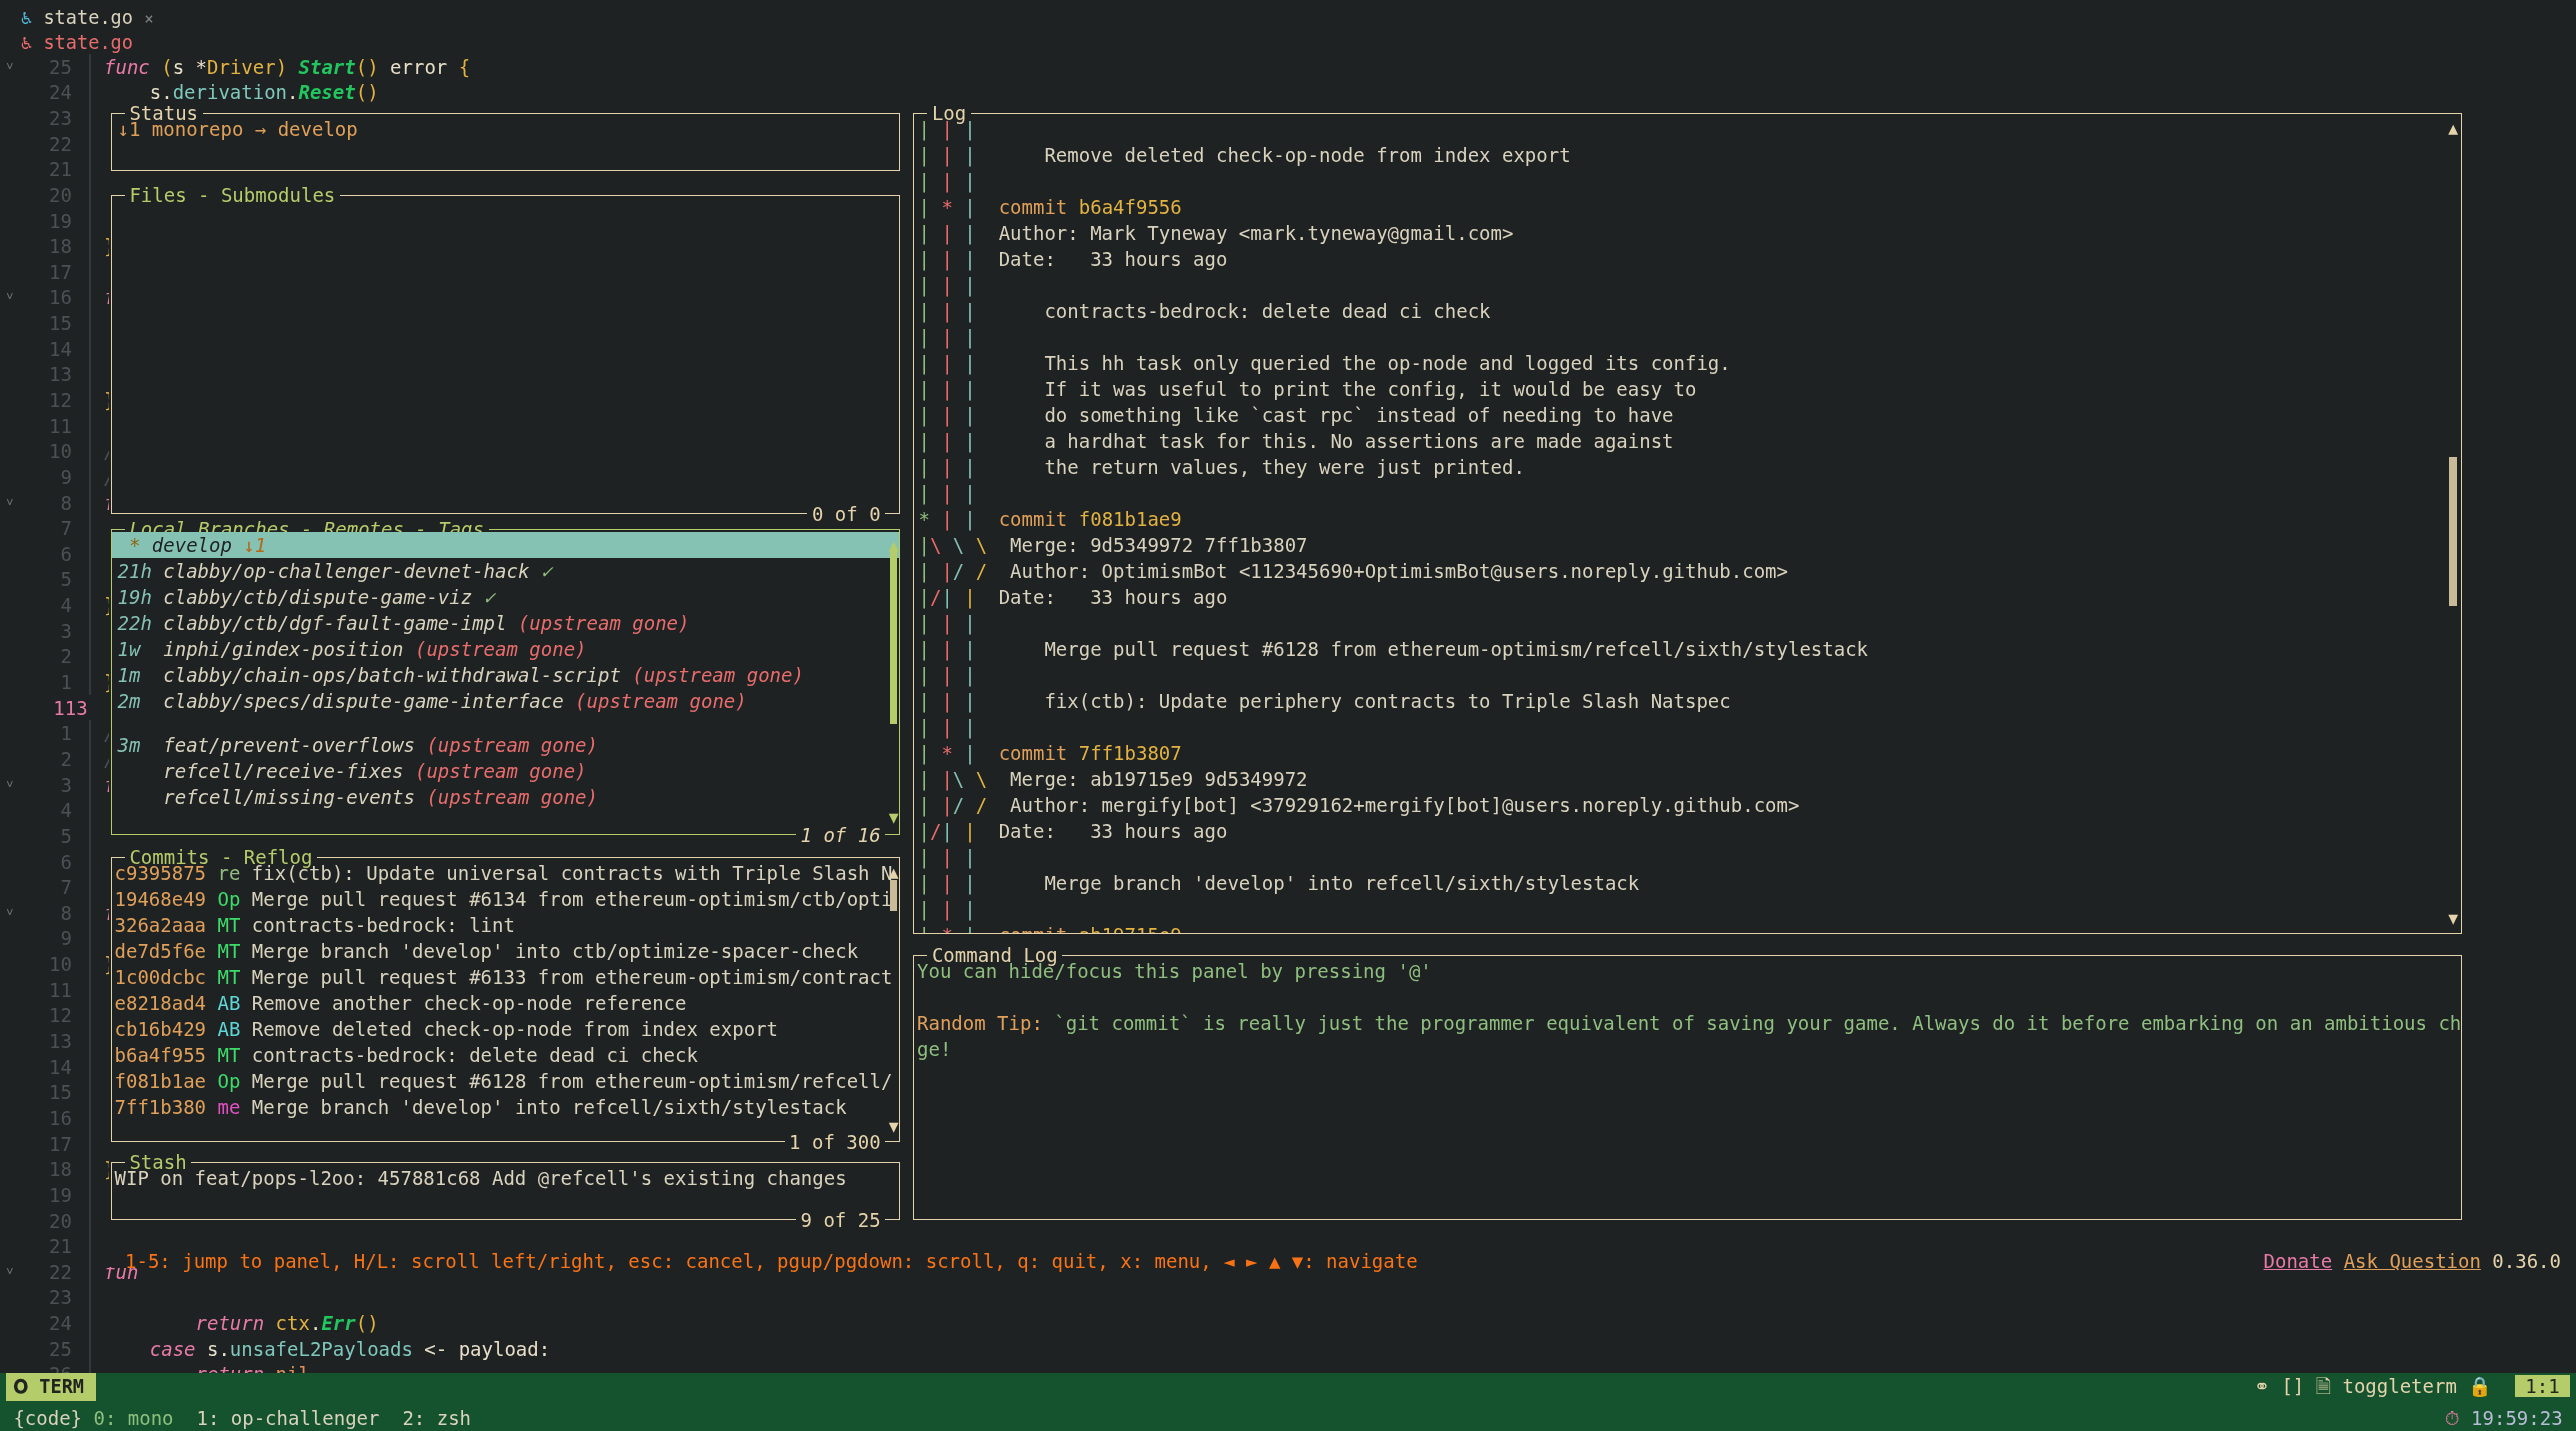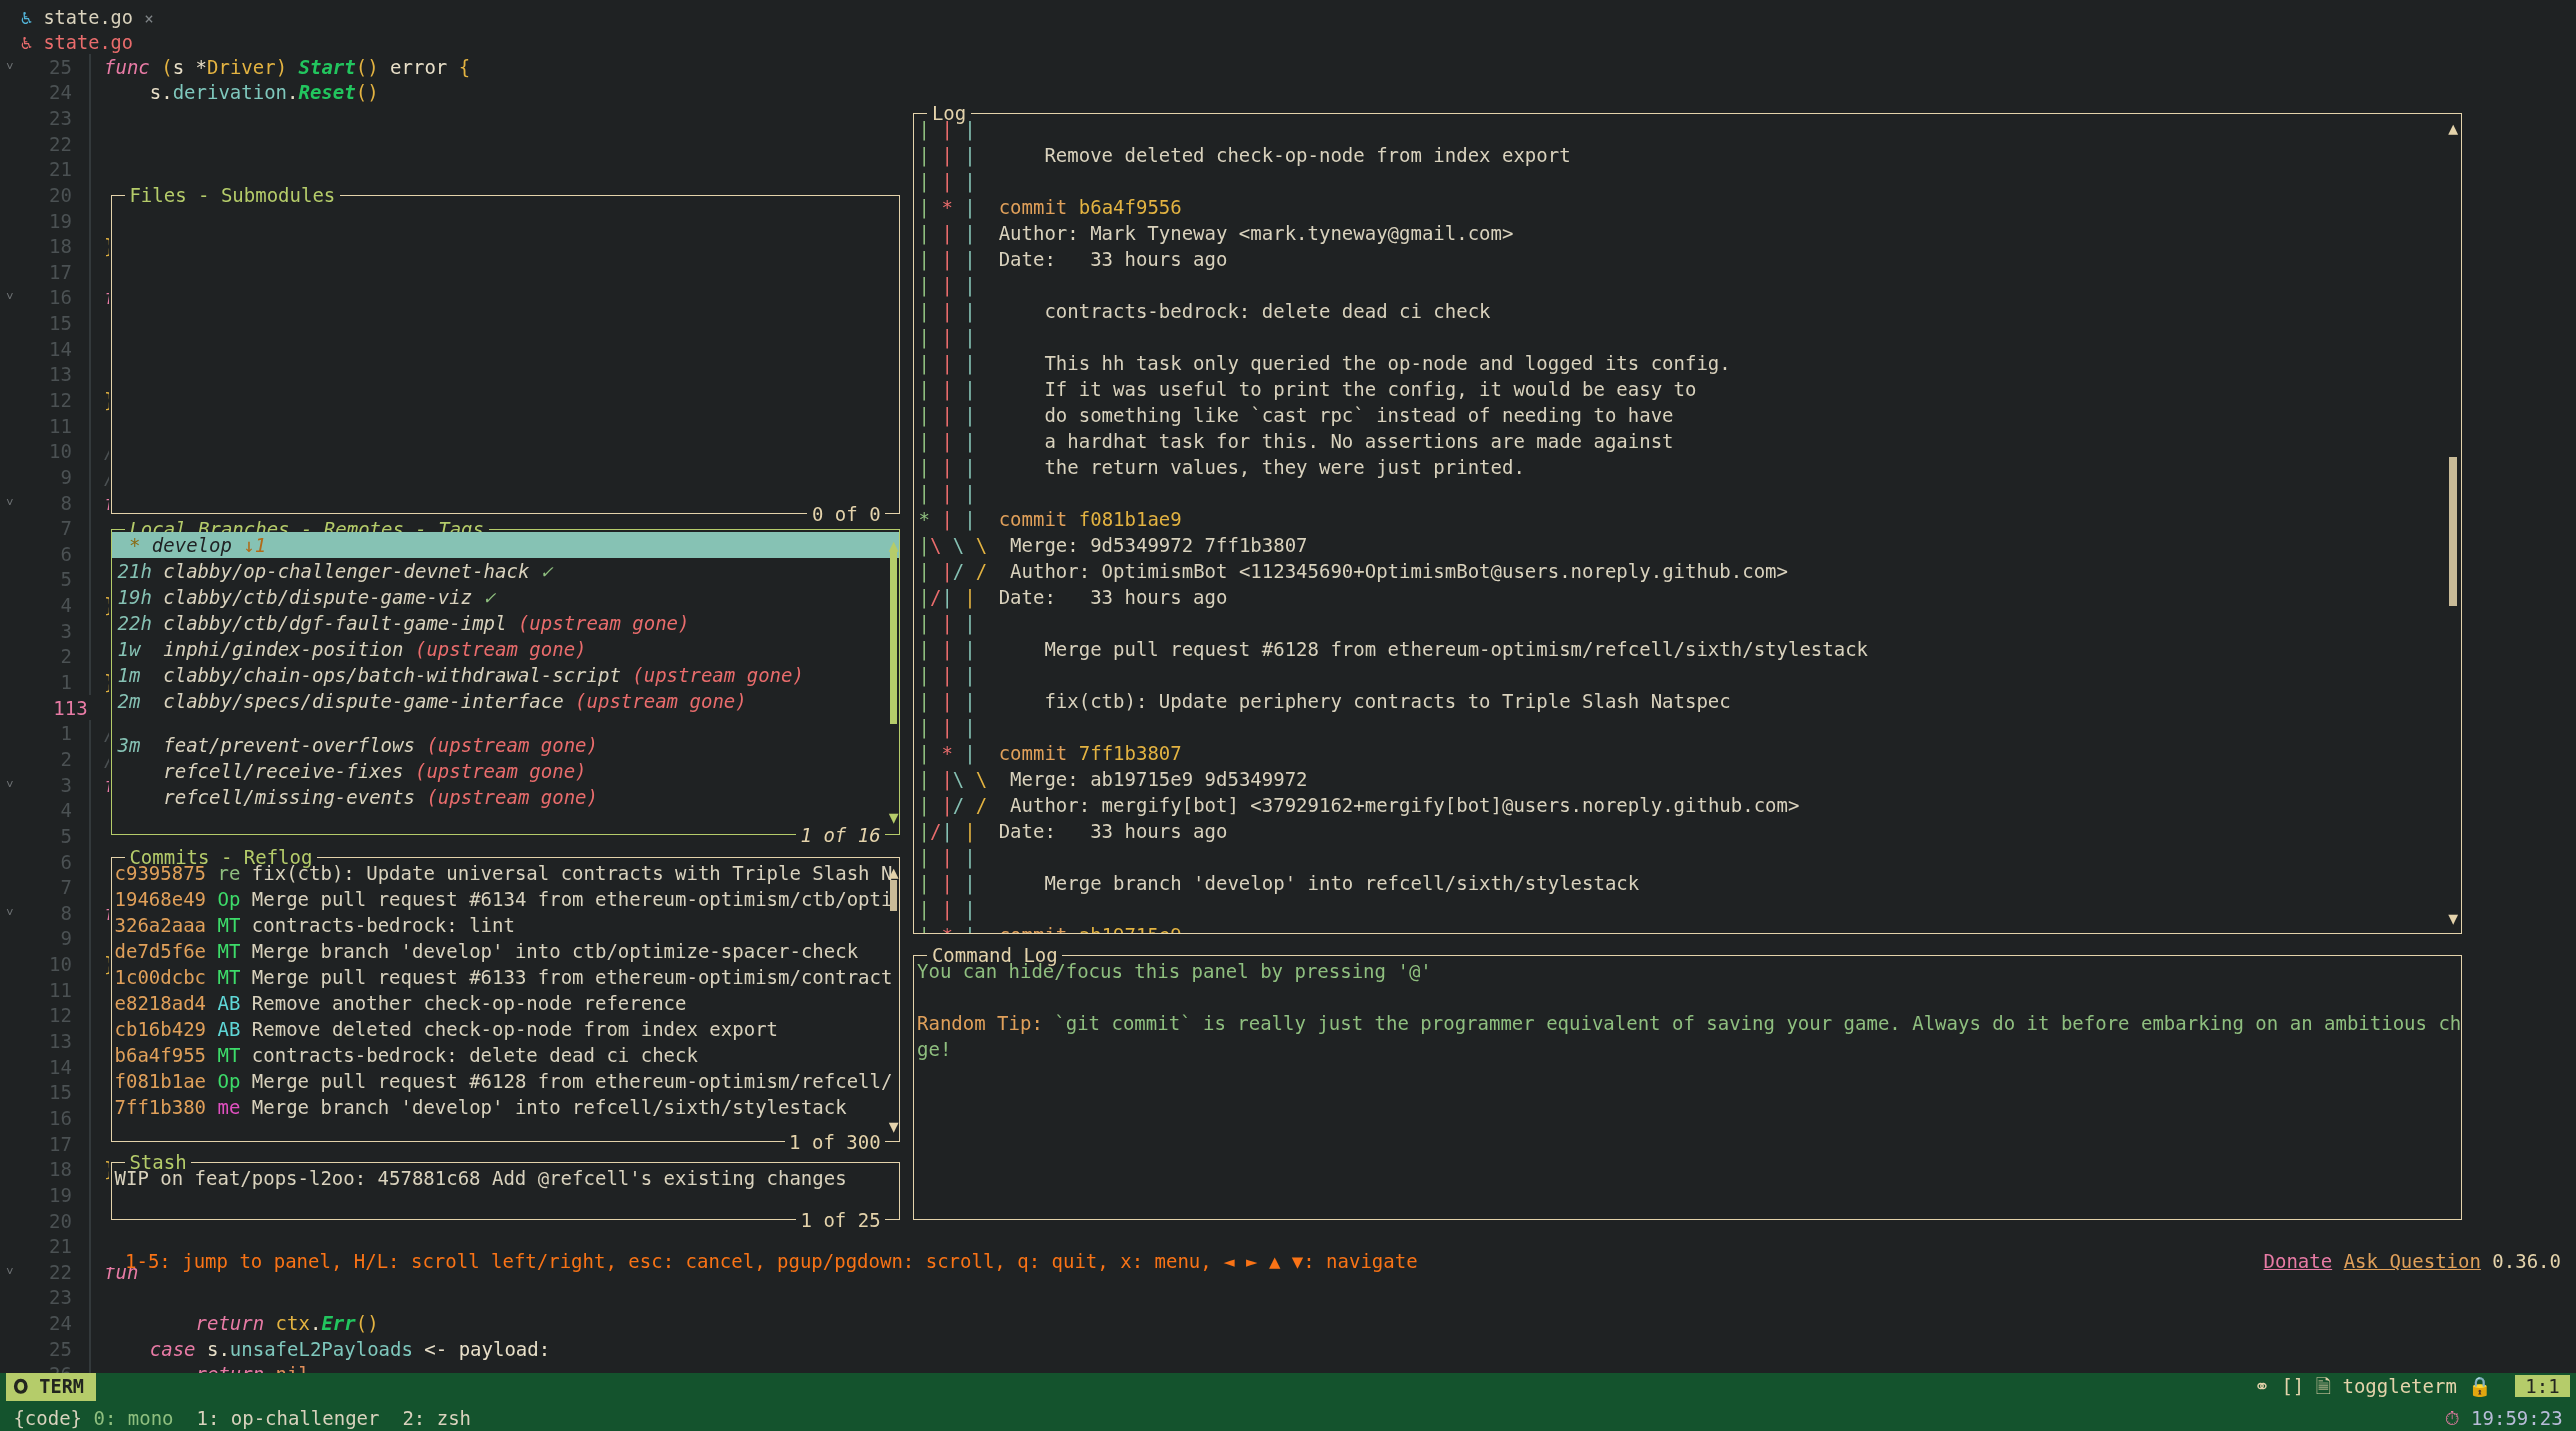--- a/index.html
+++ b/index.html
@@ -141,20 +141,26 @@
       <div class="code-line" style="top: 1259px; width: 2576px;"><span class="fold">˅</span><span class="gut">22</span><span class="vline"></span><span class="src"><span class="kw">fun</span></span></div>
       <div class="code-line" style="top: 1284px; width: 2576px;"><span class="gut">23</span><span class="vline"></span><span class="src"></span></div>
       <div class="code-line" style="top: 1310px; width: 2576px;"><span class="gut">24</span><span class="vline"></span><span class="src">        <span class="kw">return</span> <span class="typ">ctx</span>.<span class="fn">Err</span><span class="pun"><span class="pun">(</span></span><span class="pun">)</span></span></div>
       <div class="code-line" style="top: 1336px; width: 2576px;"><span class="gut">25</span><span class="vline"></span><span class="src">    <span class="kw">case</span> s.<span class="prop">unsafeL2Payloads</span> &lt;- payload:</span></div>
       <div class="code-line" style="top: 1361px; width: 2576px;"><span class="gut">26</span><span class="vline"></span><span class="src">        <span class="kw">return</span> <span class="or">nil</span></span></div>
     </div>
 </div>
 
 <div id="lazygit">
 
+  <div class="panel" style="left:1.5px;top:0px;width:789px;height:58px;">
+    <div class="ptitle">Status</div>
+    <div class="pbody">
+      <div class="row"><span class="tk-or">↓1 monorepo → develop</span></div>
+    </div>
+  </div>
 
   <div class="panel" style="left:1.5px;top:82px;width:789px;height:319px;">
     <div class="ptitle green">Files - Submodules</div>
     <div class="pcount">0 of 0</div>
     <div class="pbody"></div>
   </div>
 
   <div class="panel green" style="left:1.5px;top:416px;width:789px;height:306px;">
     <div class="ptitle green">Local Branches - Remotes - Tags</div>
     <div class="pcount">1 of 16</div>
@@ -194,21 +200,21 @@
       </div>
     <div class="sbar" style="top:22.4px;height:243px;">
       <div class="thumb beige" style="top:0;height:31px;"></div>
     </div>
     <div class="arrow" style="top:1.5px;">▲</div>
     <div class="arrow" style="bottom:1.5px;">▼</div>
   </div>
 
   <div class="panel" style="left:1.5px;top:1049px;width:789px;height:58px;">
     <div class="ptitle green">Stash</div>
-    <div class="pcount">1 of 25</div>
+    <div class="pcount">9 of 25</div>
     <div class="pbody" id="stash-body" style="padding:1.5px 0 0 3px;">
         <div class="row"><span class="tk-dim">WIP on feat/pops-l2oo: 457881c68 Add @refcell's existing changes</span></div>
       </div>
   </div>
 
   <div class="panel" style="left:804px;top:0px;width:1549px;height:821px;">
     <div class="ptitle">Log</div>
     <div class="pbody" id="log-body" style="padding:1.5px 0 0 4.5px;">
         <div class="row"><span><span style="color:#8fbf7f">|</span> <span style="color:#e96c6c">|</span> <span style="color:#86c2b4">|</span></span>  <span class="tk-dim"></span></div>
         <div class="row"><span><span style="color:#8fbf7f">|</span> <span style="color:#e96c6c">|</span> <span style="color:#86c2b4">|</span></span>  <span class="tk-dim">    Remove deleted check-op-node from index export</span></div>

